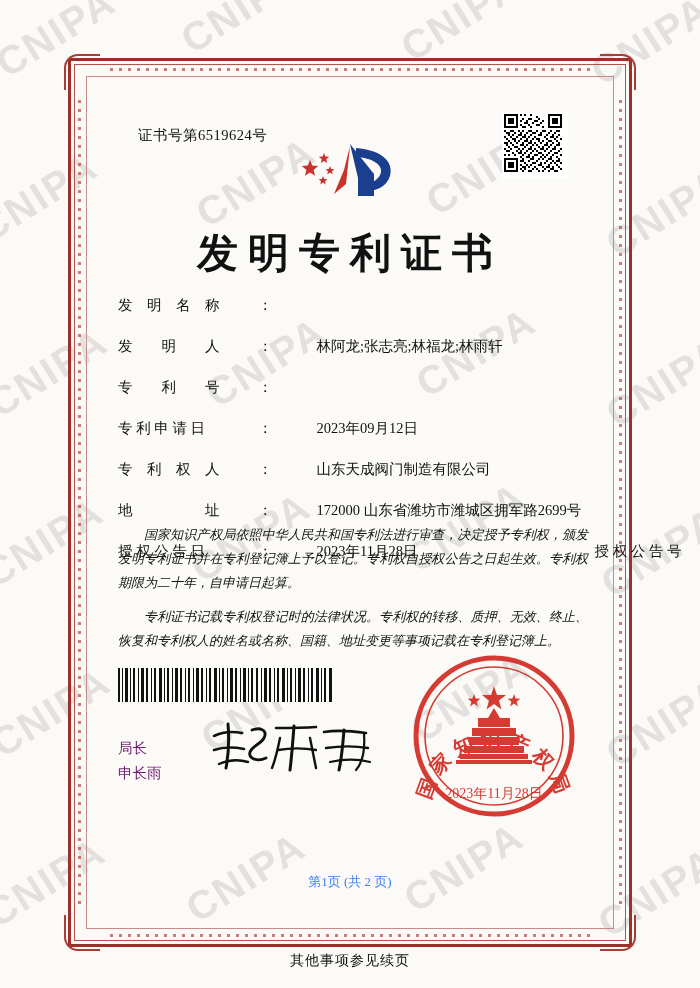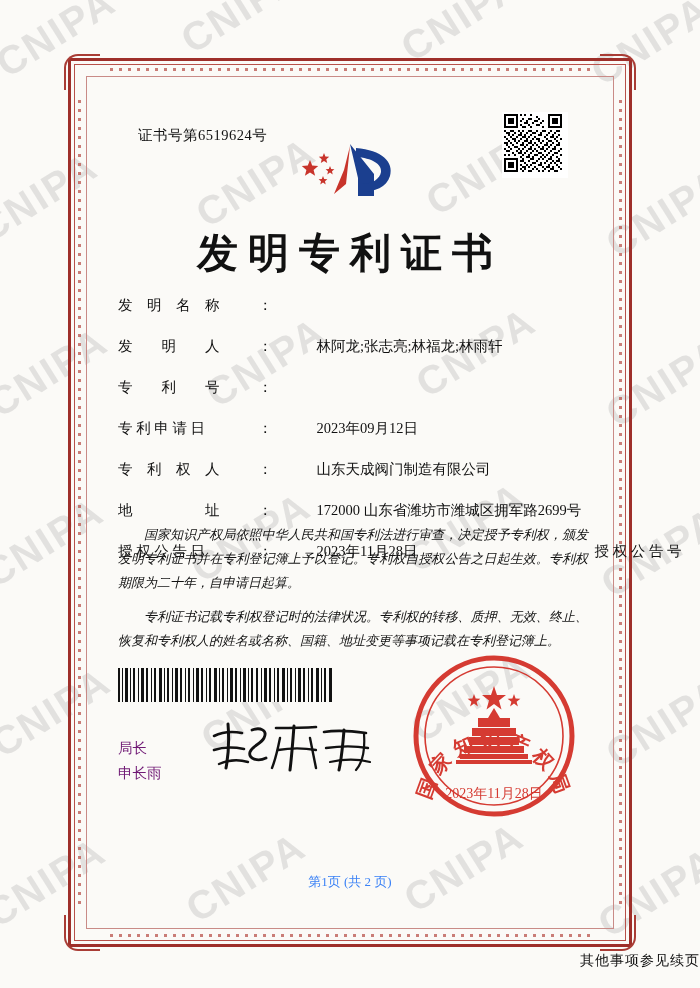--- a/index.html
+++ b/index.html
@@ -257,21 +257,21 @@
     text-align: center;
     font-size: 13px;
     color: #3b82f6;
   }
 
   .footer-note {
     position: absolute;
     left: 0;
     right: 0;
     bottom: 18px;
-    text-align: right;
+    text-align: center;
     font-size: 14px;
     color: #111;
     letter-spacing: 1px;
     z-index: 2;
   }
 </style>
 </head>
 <body>
 
 <div id="watermark-layer">

